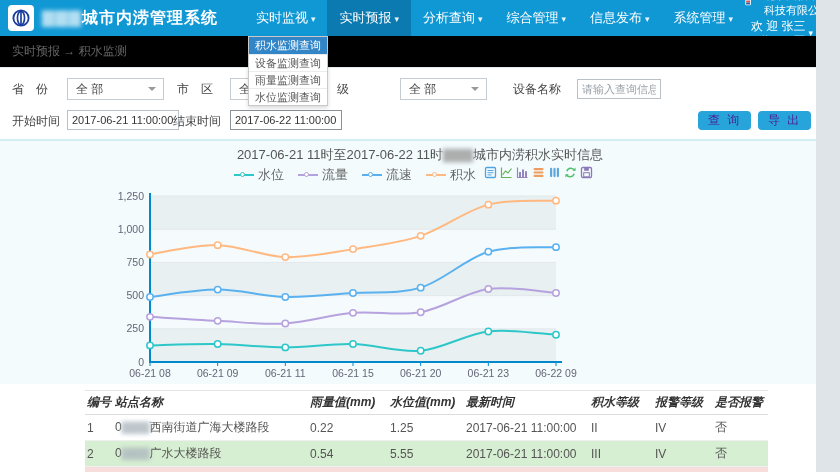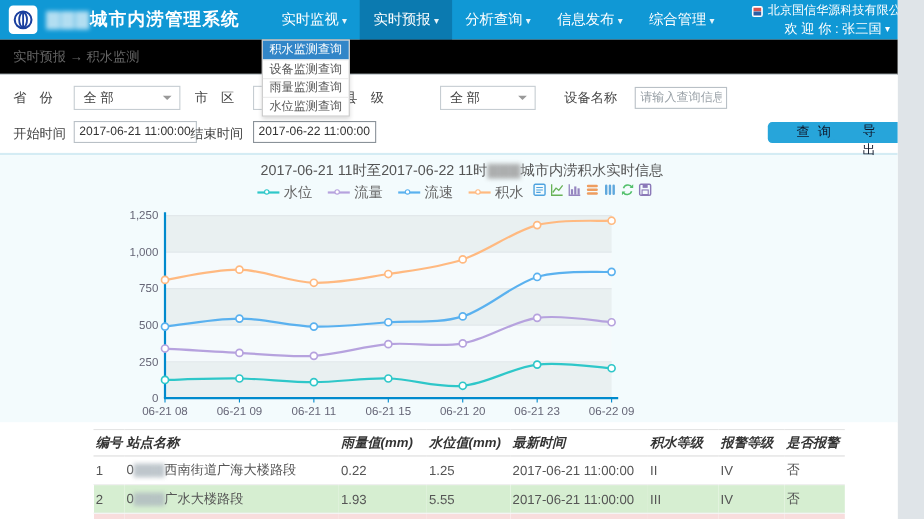--- a/index.html
+++ b/index.html
@@ -17,37 +17,37 @@
   .nav-item.active{background:#0b7ab0;}
   .nav-item .caret{font-size:9px;margin-left:3px;opacity:.9;}
   .top-right{margin-left:auto;margin-right:10px;text-align:right;color:#fff;line-height:15px;}
   .company-line{display:flex;align-items:center;justify-content:flex-end;gap:4px;font-size:11px;}
   .welcome-line{display:flex;align-items:center;justify-content:flex-end;gap:3px;font-size:12px;margin-top:1px;}
   .welcome-line .caret{font-size:9px;}
   
   .crumbbar{position:absolute;left:0;top:36px;width:840px;height:32px;background:#000000;border-bottom:1px solid #e3edf2;
             display:flex;align-items:center;padding-left:12px;font-size:12px;color:#666;}
   
-  .dropdown{position:absolute;left:238px;top:36px;width:80px;background:#fff;border:1px solid #c9c9c9;
+  .dropdown{position:absolute;left:248px;top:36px;width:80px;background:#fff;border:1px solid #c9c9c9;
             box-shadow:0 2px 4px rgba(0,0,0,.15);z-index:50;}
   .dropdown .dd-item{height:17px;line-height:17px;font-size:11px;color:#555;text-align:center;cursor:pointer;border-top:1px solid #ececec;}
   .dropdown .dd-item:first-child{border-top:none;}
   .dropdown .dd-item.active{background:#3286c8;color:#fff;}
   
   .filterarea{position:absolute;left:0;top:68px;width:840px;height:73px;background:#fff;border-bottom:2px solid #d4ecf4;}
   .flabel{position:absolute;font-size:12px;color:#444;height:22px;line-height:22px;white-space:nowrap;}
   .sel{position:absolute;height:22px;background:#fff;border:1px solid #c6cdd2;cursor:pointer;}
   .sel span{position:absolute;left:8px;top:0;line-height:20px;font-size:12px;color:#444;}
   .sel b{position:absolute;right:7px;top:8px;width:0;height:0;border:4px solid transparent;border-top-color:#999;}
   .tinput{position:absolute;height:20px;border:1px solid #b9c0c6;background:#fff;font-size:11px;color:#333;
           padding:0 4px;font-family:"Liberation Sans","DejaVu Sans",sans-serif;}
   .tinput.strong{border-color:#8a9299;}
   .tinput::placeholder{color:#9aa2a8;}
-  .btn{position:absolute;height:19px;border:none;border-radius:4px;background:#27a5da;color:#0f172a;
-       font-size:12px;letter-spacing:2px;cursor:pointer;padding:0 26px;font-family:"Liberation Sans","DejaVu Sans",sans-serif;}
+  .btn{position:absolute;height:19px;border:none;border-radius:4px;background:#27a5da;color:#4c1d95;
+       font-size:12px;letter-spacing:2px;cursor:pointer;padding:0 10px;font-family:"Liberation Sans","DejaVu Sans",sans-serif;}
   
   .content{position:absolute;left:0;top:141px;width:840px;height:243px;background:#f3fbfd;}
   .chart-title{position:absolute;left:0;top:146px;width:840px;text-align:center;font-size:13px;color:#555;}
   .chart-title .redacted{color:#9b9b9b;}
   .chart-legend{position:absolute;left:0;top:166px;width:710px;display:flex;justify-content:center;gap:14px;align-items:center;}
   .legend-item{display:flex;align-items:center;gap:4px;cursor:pointer;}
   .legend-item .ltext{font-size:13px;color:#666;}
   .lmark{width:20px;height:2px;position:relative;display:inline-block;}
   .lmark i{position:absolute;left:6px;top:-2.5px;width:5px;height:5px;border:1.5px solid;border-radius:50%;background:#fff;}
   .toolbox{position:absolute;left:484px;top:166px;display:flex;gap:3px;align-items:center;}
@@ -74,22 +74,23 @@
         <circle cx="13" cy="13" r="9" fill="none" stroke="#1a3f9e" stroke-width="2.2"></circle>
         <ellipse cx="13" cy="13" rx="4.2" ry="8" fill="none" stroke="#1a3f9e" stroke-width="2"></ellipse>
         <line x1="13" y1="4.5" x2="13" y2="21.5" stroke="#1a3f9e" stroke-width="2"></line>
       </svg>
     </div>
     <div class="app-title"><span class="redacted">▇▇▇</span><span>城市内涝管理系统</span></div>
     <div class="main-nav">
         <div class="nav-item"><span>实时监视</span><span class="caret">▾</span></div>
         <div class="nav-item active"><span>实时预报</span><span class="caret">▾</span></div>
         <div class="nav-item"><span>分析查询</span><span class="caret">▾</span></div>
+        <div class="nav-item"><span>综合管理</span><span class="caret">▾</span></div>
         <div class="nav-item"><span>信息发布</span><span class="caret">▾</span></div>
-        <div class="nav-item"><span>综合管理</span><span class="caret">▾</span></div>
+        <div class="nav-item"><span>系统管理</span><span class="caret">▾</span></div>
       </div>
     <div class="top-right">
       <div class="company-line">
         <svg width="11" height="11" viewBox="0 0 11 11">
           <rect x="0.5" y="0.5" width="10" height="10" rx="2" fill="#fff"></rect>
           <path d="M2 2h7v3.3H2z" fill="#d9534f"></path>
           <path d="M2 5.5h7V9H2z" fill="#2b5fa5"></path>
         </svg>
         <span>北京国信华源科技有限公司</span>
       </div>
@@ -313,21 +314,21 @@
             <td>0.22</td>
             <td>1.25</td>
             <td>2017-06-21 11:00:00</td>
             <td>II</td>
             <td>IV</td>
             <td>否</td>
           </tr>
           <tr style="background: rgb(214, 238, 209);">
             <td>2</td>
             <td><span>0</span><span class="redacted">▇▇▇</span><span>广水大楼路段</span></td>
-            <td>1.93</td>
+            <td>0.54</td>
             <td>5.55</td>
             <td>2017-06-21 11:00:00</td>
             <td>III</td>
             <td>IV</td>
             <td>否</td>
           </tr>
           <tr style="background: rgb(248, 221, 221);">
             <td>3</td>
             <td></td>
             <td>0.50</td>

